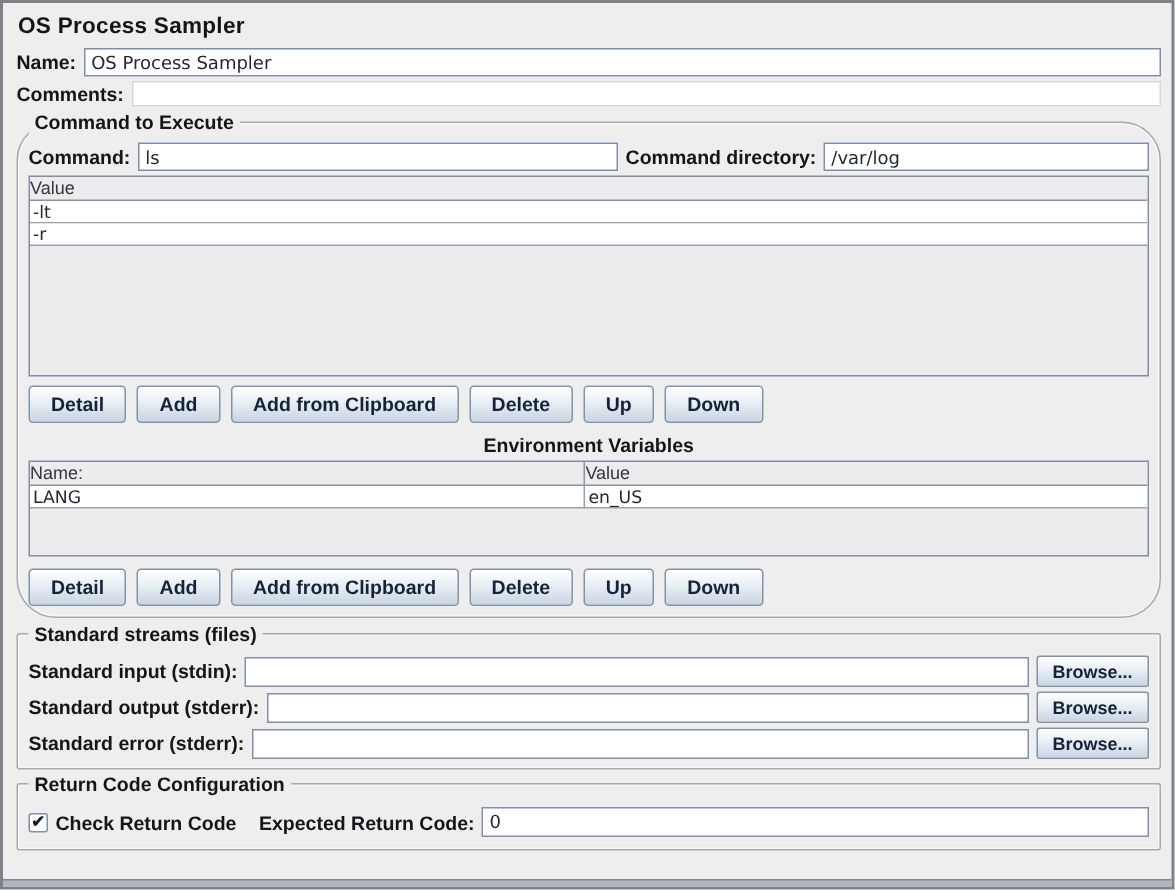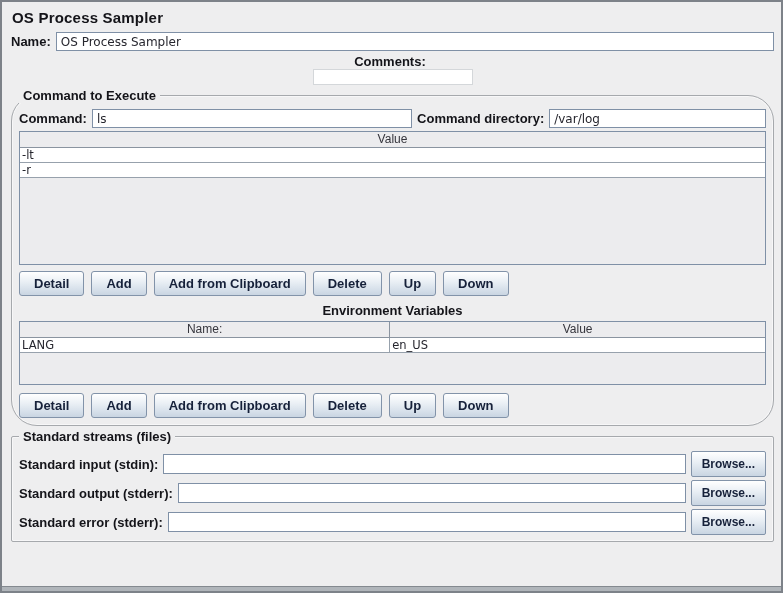--- a/index.html
+++ b/index.html
@@ -25,21 +25,21 @@
   .lbl { font-weight:bold; font-size:13px; white-space:nowrap; margin-right:5px; }
   .tf {
     flex:1; height:19px; background:#ffffff;
     border:1px solid #7f90a6; padding:0 4px;
     font-family:"DejaVu Sans", sans-serif; font-size:12px; color:#26262e;
     outline:none; min-width:0;
   }
   .tf.plain { border:1px solid #d4d7da; height:17px; }
 
   .name-row { margin-bottom:3px; }
-  .comments-row { margin-bottom:2px;flex-direction:column; }
+  .comments-row { margin-bottom:2px; }
 
   .group {
     position:relative;
     border:1px solid #a6a9ad;
     box-shadow:inset 0 0 0 1px rgba(255,255,255,.55);
     border-radius:2px;
   }
   .group-title {
     position:absolute; top:-8px; left:7px;
     background:#eeeeef; padding:0 4px;
@@ -58,41 +58,41 @@
     border:1px solid #7f90a6; background:#ececee;
     margin:0 0 5px 0; overflow:hidden;
   }
   .sp-cmd { height:134px; }
   .sp-env { height:64px; }
   .thead {
     display:flex; height:16px; background:#ececee;
     border-bottom:1px solid #8a94a0;
     font-size:12px; color:#35353c;
   }
-  .th { text-align:center; line-height:15px; flex:1; }
+  .th { text-align:left; line-height:15px; flex:1; }
   .th.left-col { flex:0 0 49.7%; border-right:1px solid #8a94a0; }
   .trow {
     display:flex; height:15px; background:#ffffff;
     border-bottom:1px solid #97a1ac;
     font-family:"DejaVu Sans", sans-serif; font-size:11.5px; color:#26262e;
   }
   .td { flex:1; line-height:14px; padding-left:2px; overflow:hidden; white-space:nowrap; }
   .td.left-col { flex:0 0 49.7%; border-right:1px solid #97a1ac; }
 
   .btn-row { display:flex; justify-content:flex-start; gap:7px; margin:6px 0 7px; }
   .btn {
     height:25px; padding:0 14px;
     background:linear-gradient(#ffffff, #e8eef4 45%, #c9d5e2);
     border:1px solid #8293a9; border-radius:3px;
     font-family:"Liberation Sans", sans-serif;
     font-weight:bold; font-size:13px; color:#16213a;
     display:inline-flex; align-items:center; justify-content:center;
     cursor:default;
   }
-  .btn-small { height:21px; padding:12px 10px; font-size:12px; border-radius:2px; }
+  .btn-small { height:21px; padding:0 10px; font-size:12px; border-radius:2px; }
 
   .stream-row { margin-bottom:3px; }
   .stream-row .tf { height:20px; margin-right:5px; }
 
   .return-row { display:flex; align-items:center; }
   .checkbox {
     width:13px; height:13px; background:#fff;
     border:1px solid #7f90a6; border-radius:2px;
     margin-right:5px; flex:0 0 auto;
     display:flex; align-items:center; justify-content:center;
@@ -186,16 +186,28 @@
         <input class="tf" type="text" value="" style="">
         <button class="btn btn-small">Browse...</button>
       </div>
       <div class="field-row stream-row" style="margin-bottom:0">
         <span class="lbl">Standard error (stderr):</span>
         <input class="tf" type="text" value="" style="">
         <button class="btn btn-small">Browse...</button>
       </div>
     </div>
 
+    <div class="group g-return">
+      <span class="group-title">Return Code Configuration</span>
+      <div class="return-row">
+        <span class="checkbox">
+            <span>✔</span>
+          </span>
+        <span class="lbl">Check Return Code</span>
+        <span class="gap"></span>
+        <span class="lbl">Expected Return Code:</span>
+        <input class="tf" type="text" style="height: 20px;" value="0">
+      </div>
+    </div>
 
   </div>
   <div class="bottom-strip"></div>
 </div>
 
 </body></html>

